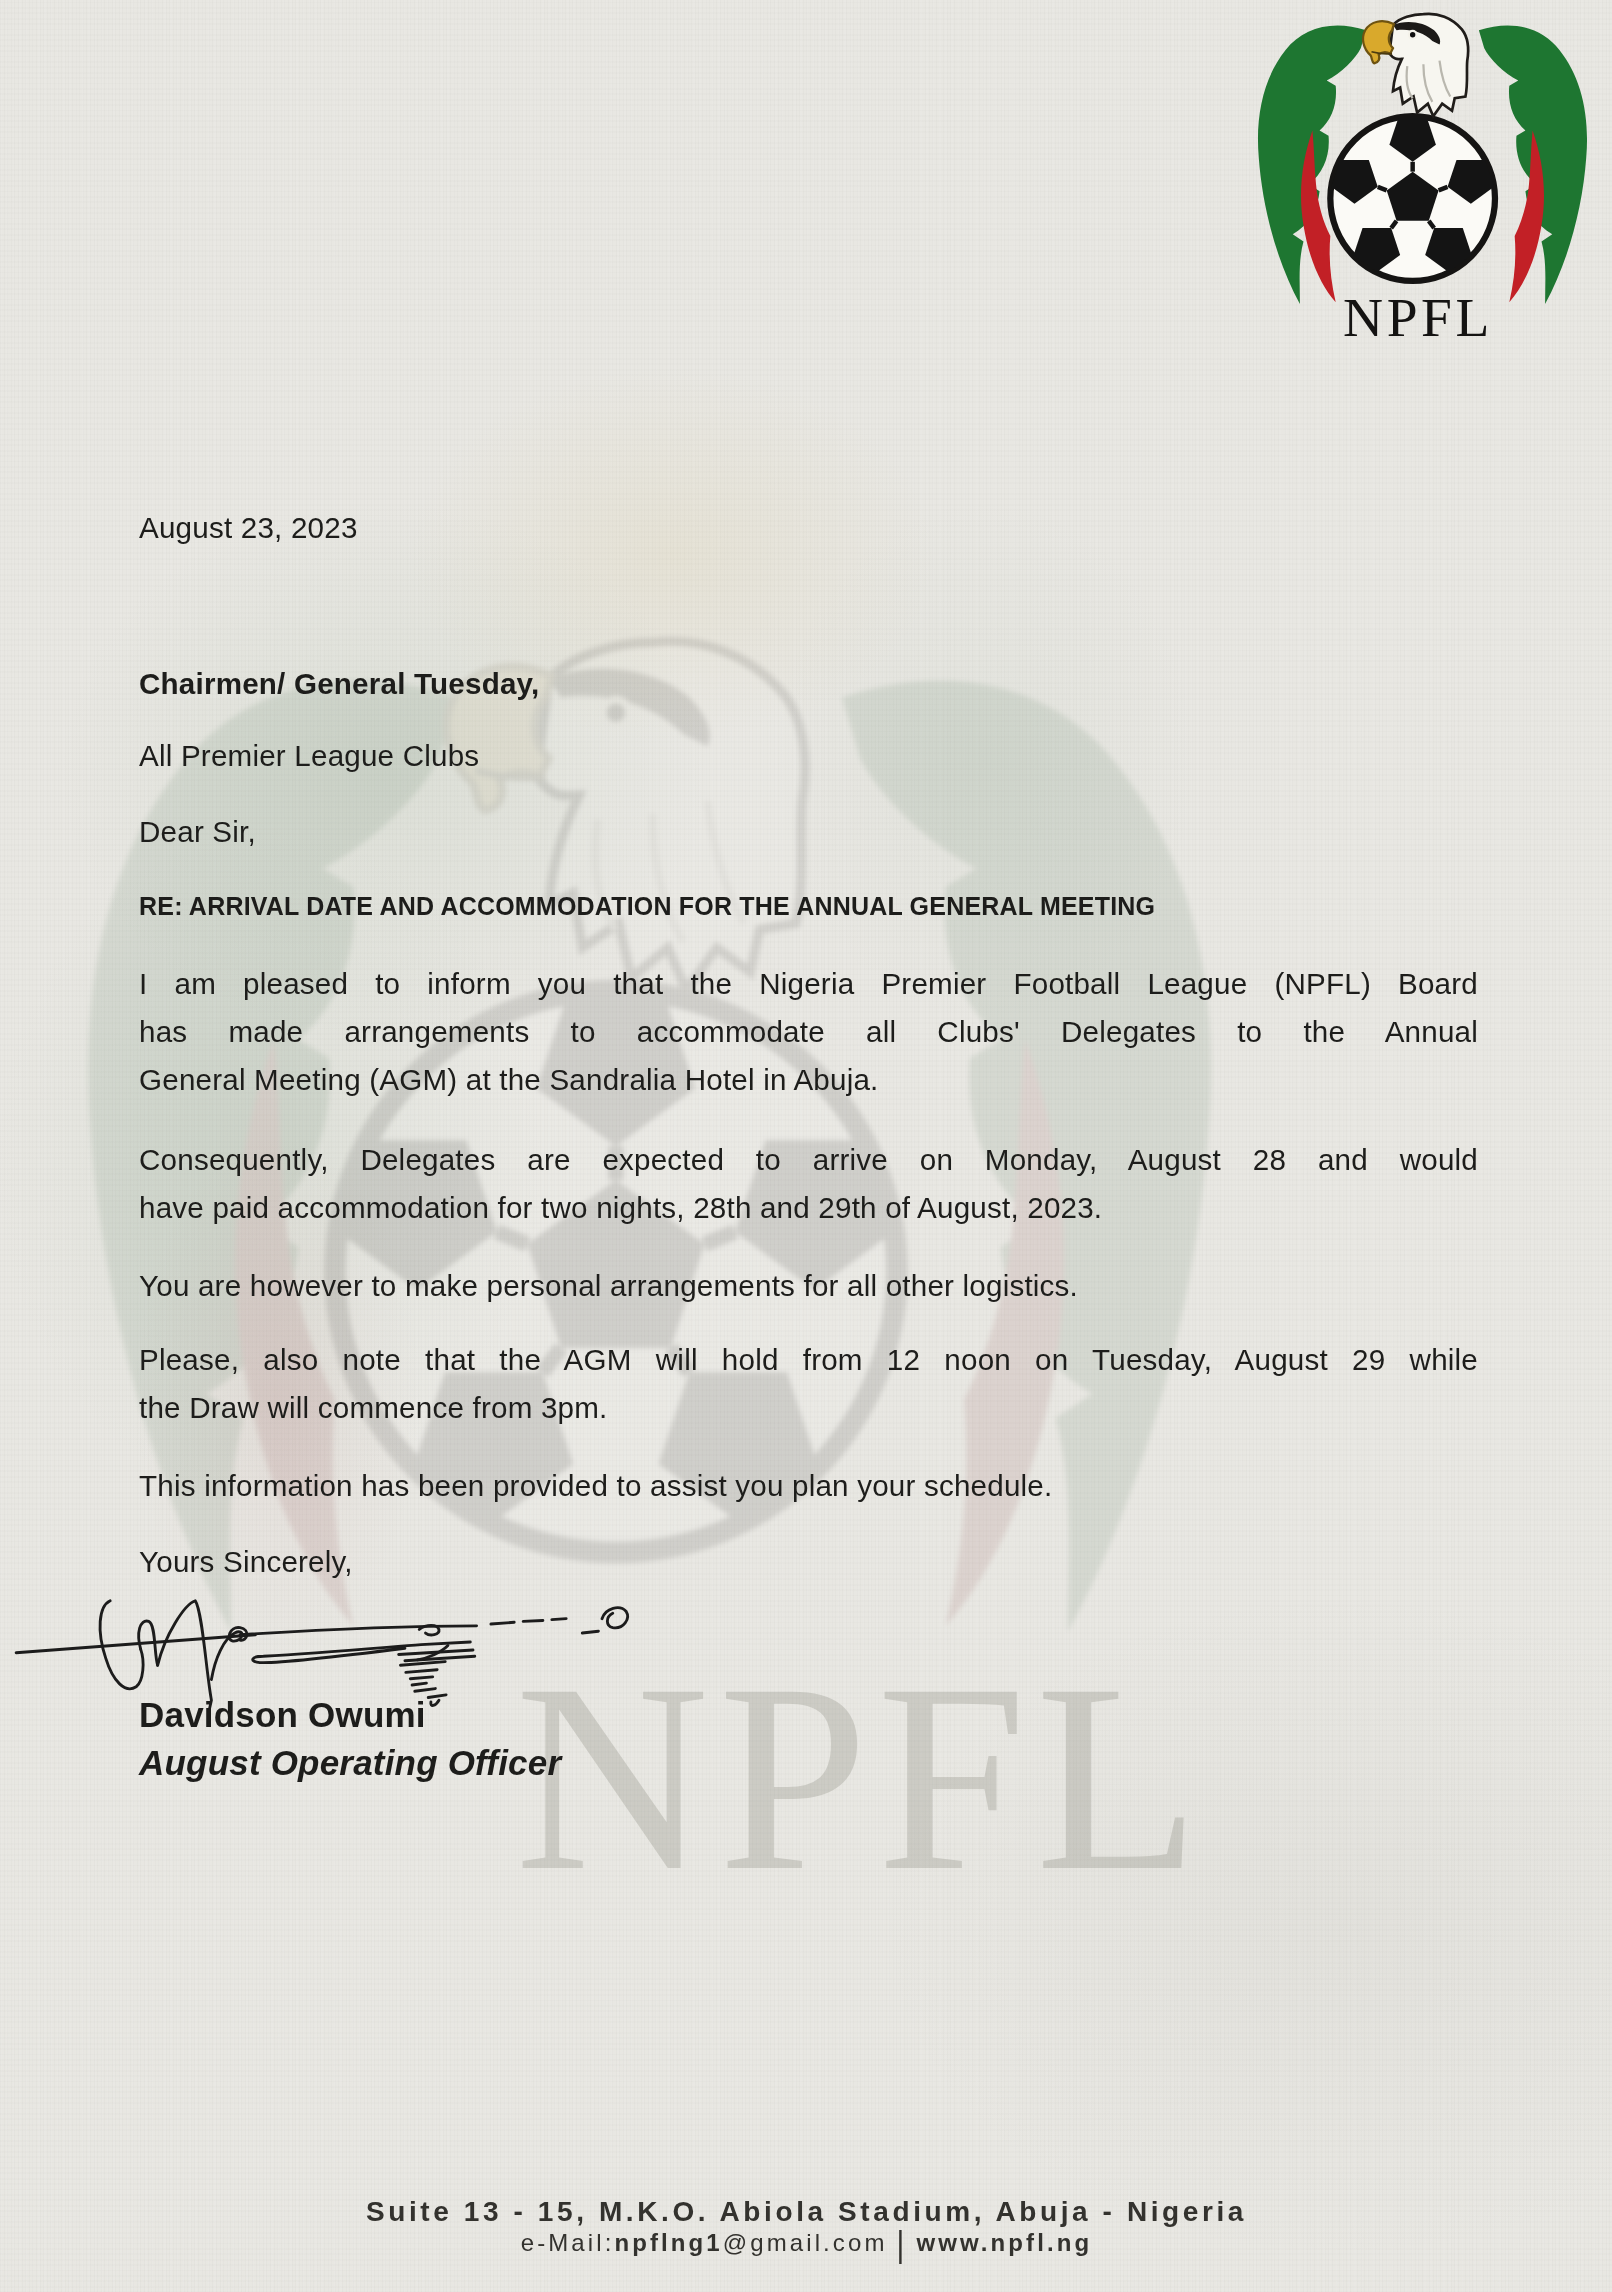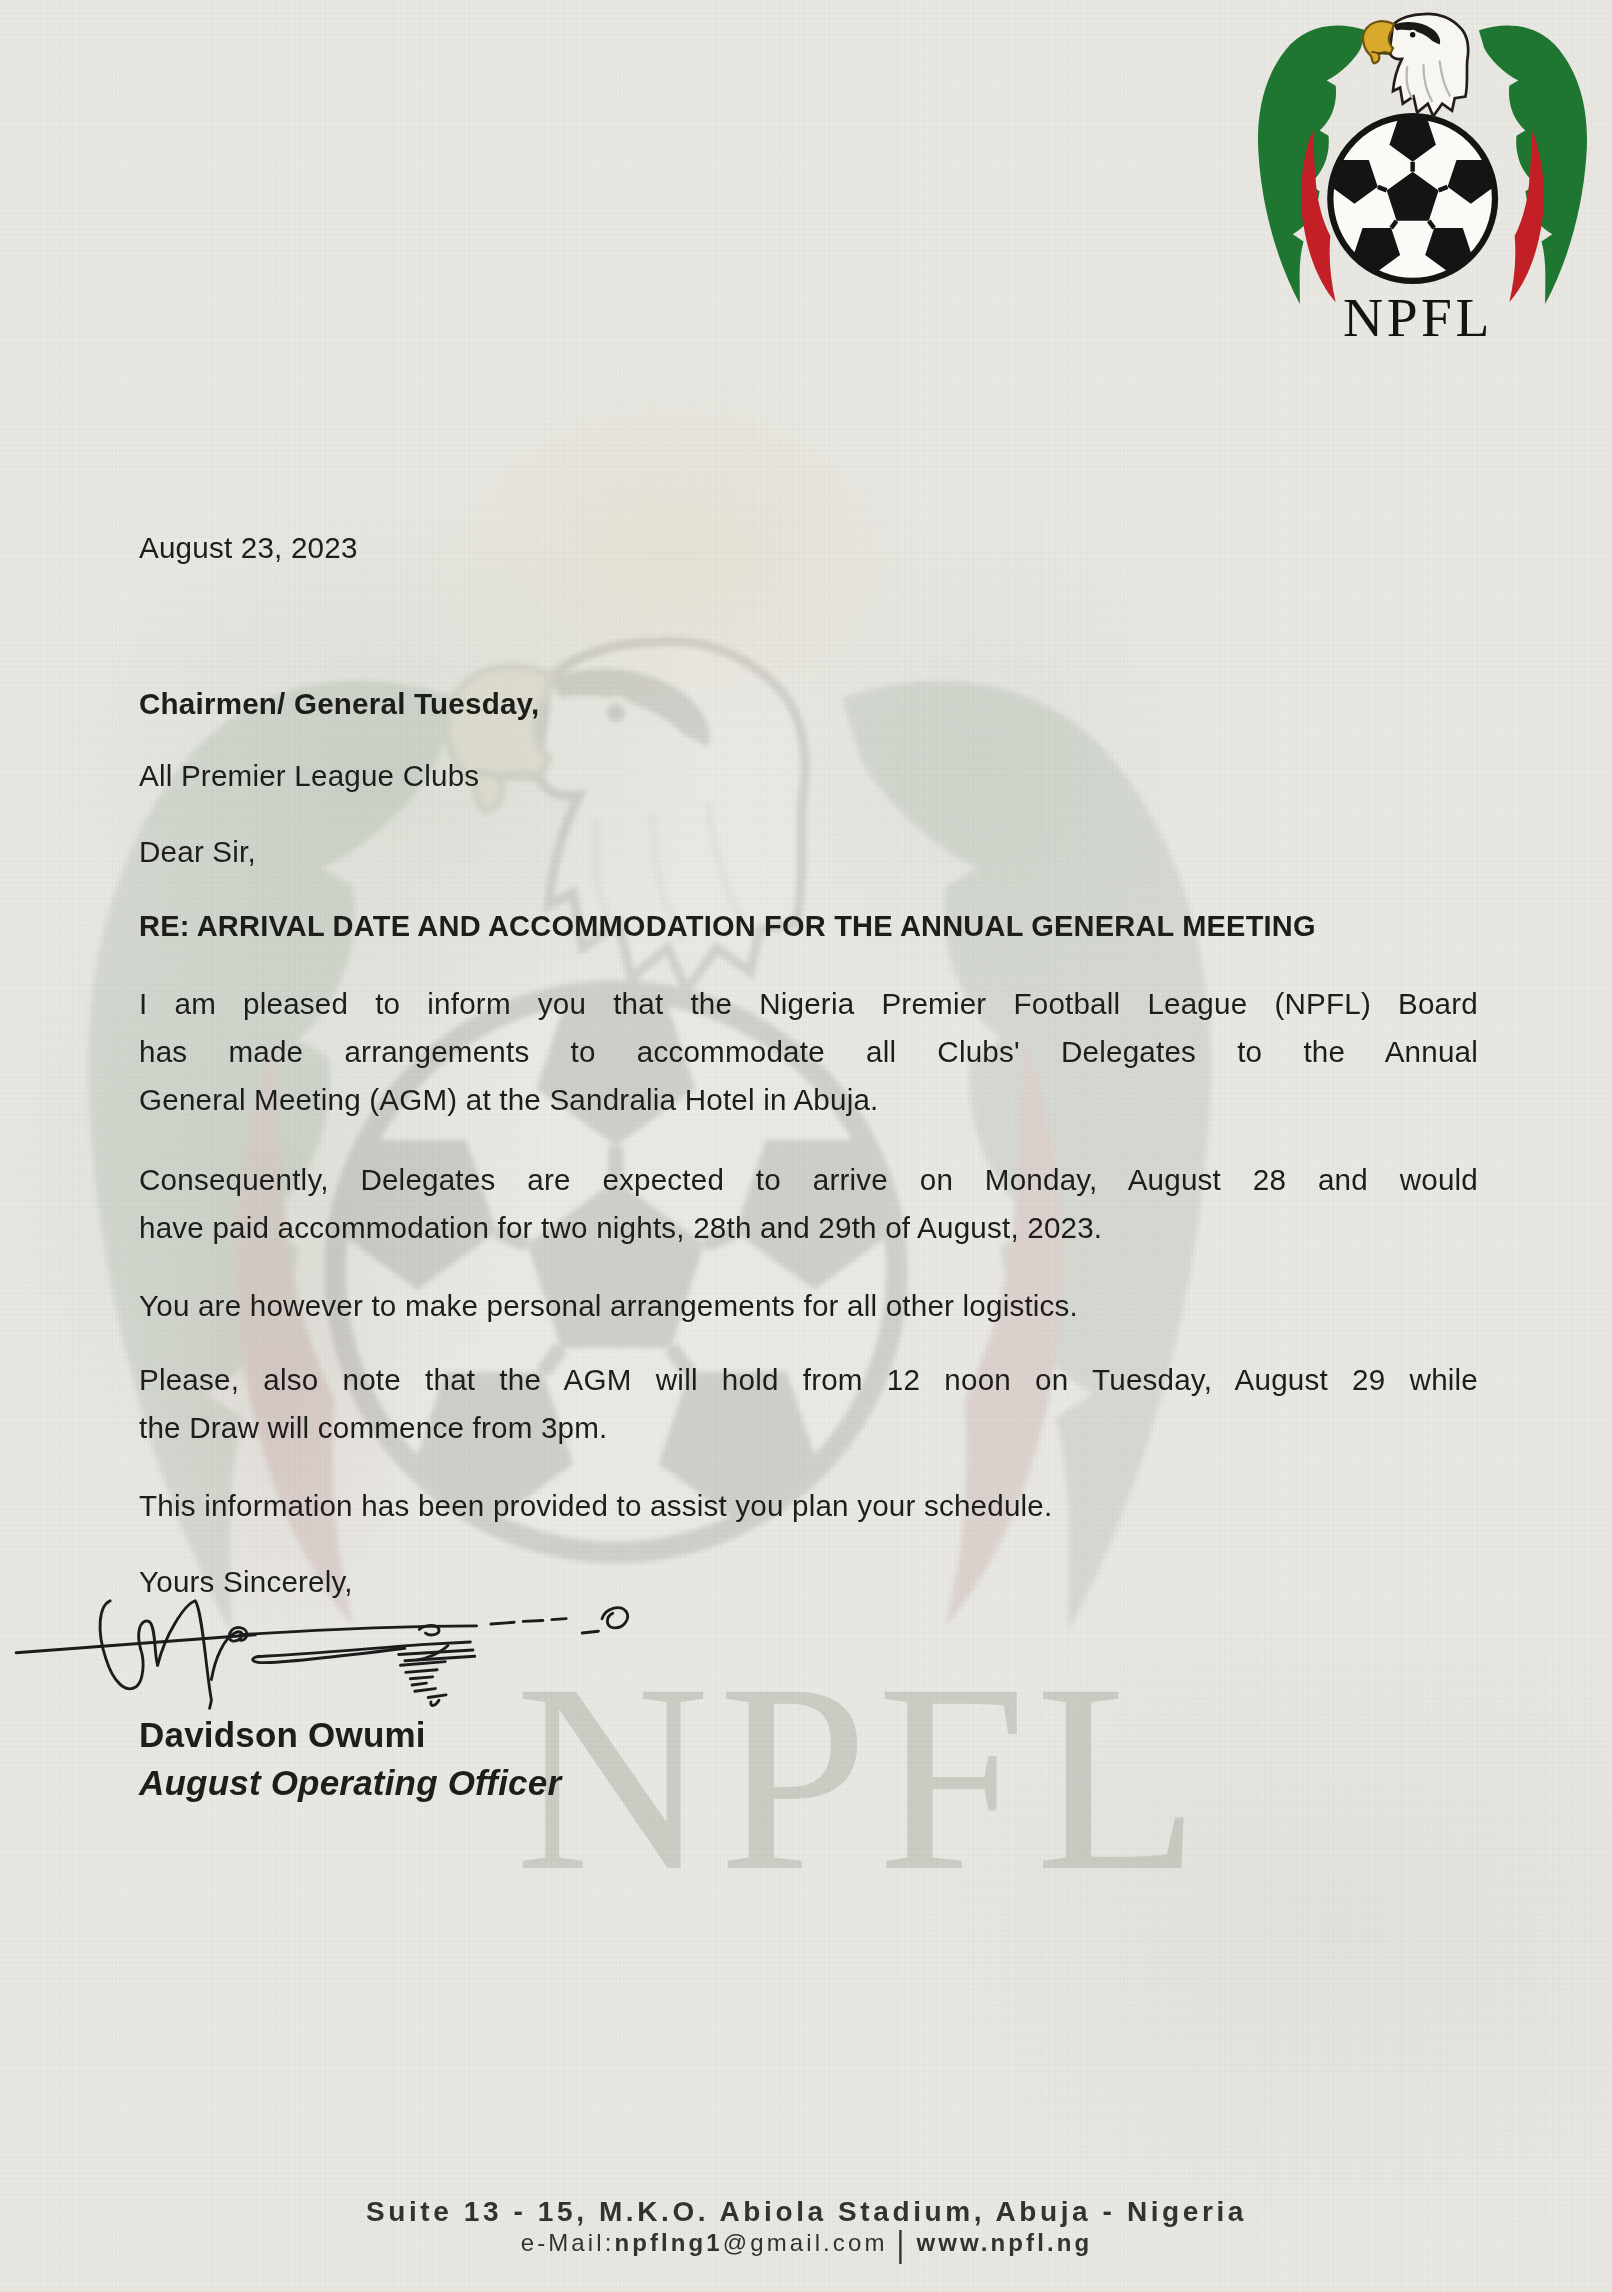--- a/index.html
+++ b/index.html
@@ -22,28 +22,28 @@
   .logo{position:absolute; left:1248px; top:7.2px; width:349px; height:349px;}
   .logo svg{width:100%; height:100%; display:block;}
   
   .ghost-logo{position:absolute; left:54px; top:618px; width:1191px; height:1191px;
     opacity:0.11; filter:blur(2.7px) saturate(0.45);}
   .ghost-logo svg{width:100%; height:100%; display:block;}
   .ghost-text{position:absolute; left:515px; top:1643px;
     font-family:"Liberation Serif", serif; font-size:269px; line-height:269px;
     letter-spacing:9px; color:rgba(105,104,92,0.22); white-space:nowrap;}
   
-  .letter{position:absolute; left:139px; top:524px; width:1339px; font-size:29.6px;
+  .letter{position:absolute; left:139px; top:504px; width:1339px; font-size:29.6px;
     line-height:48px; letter-spacing:0.2px;}
   .letter > div{white-space:nowrap;}
   .date{margin-bottom:108px;}
   .addr1{font-weight:700; margin-bottom:24px;}
   .addr2{margin-bottom:28px;}
   .salut{margin-bottom:26px;}
-  .subject{font-weight:700; font-size:29px; margin-bottom:30px;}
+  .subject{font-weight:700; font-size:25px; margin-bottom:30px;}
   .para{margin:0 0 0 0;}
   .pl{white-space:normal;}
   .j{text-align:justify; text-align-last:justify; overflow:hidden; max-height:48px;}
   .mb36{margin-bottom:32px;} .mb34{margin-bottom:30px;} .mb31{margin-bottom:28px;}
   .mb29{margin-bottom:26px;}
   .closing{margin-bottom:107px;}
   .signer-name{font-weight:700; font-size:35px; line-height:43px; margin-bottom:5.4px;}
   .signer-title{font-weight:700; font-style:italic; font-size:35px; line-height:43px;}
   
   .signature{position:absolute; left:0; top:1572px; width:645px; height:148px; z-index:3;}

